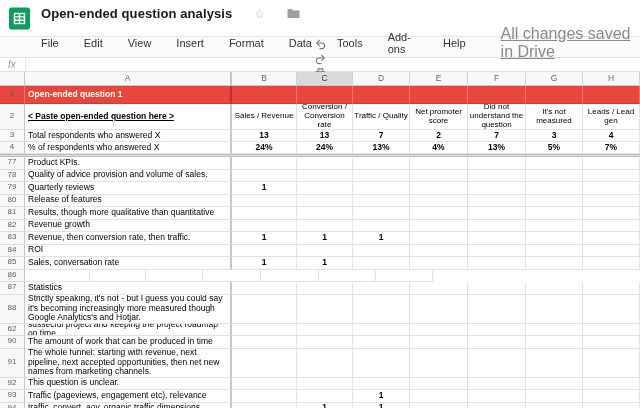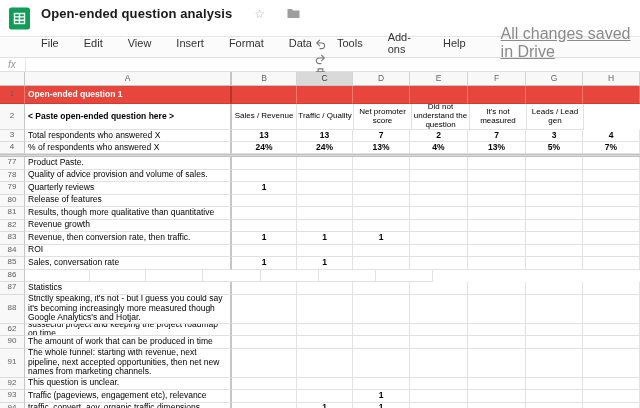--- a/index.html
+++ b/index.html
@@ -54,21 +54,21 @@
   .chead.sel { background:#d9d9d9; color:#3c3c3c; }
   .corner { background:#f8f8f8; border-right:1px solid #c6c6c6; border-bottom:1px solid #c6c6c6; }
   .rhdr { background:#f8f8f8; color:#606060; font-size:8px; justify-content:center;
           border-right:1px solid #c6c6c6; border-bottom:1px solid #dcdcdc; }
   .ca { padding:0 3px; border-right:2px solid #c6c6c6; }
   .cv { justify-content:center; text-align:center; font-weight:bold; }
   .banner  { height:18px; }
   .banner .gcell { background:var(--banner,#e8453c); border-right-color:rgba(255,255,255,.28); border-bottom-color:#cf3b33; }
   .banner .ca { color:#fff; font-weight:bold; border-right-color:rgba(0,0,0,.22); }
   .colheads { height:26px; }
-  .colheads .ca { font-weight:bold; }
+  .colheads .ca { font-weight:bold;text-decoration:underline; }
   .colheads .cv { font-weight:normal; font-size:8px; padding:0 1px; }
   .stats { height:12px; }
   .body { height:12.5px; }
   .body.tall { height:29px; }
   .pane-divider { height:3px; width:640px; background:#dadada; border-top:1px solid #bfbfbf; border-bottom:1px solid #bfbfbf; }
 </style>
 </head>
 <body>
 
 <div id="app" data-name="spreadsheet-app">
@@ -305,20 +305,21 @@
         <div class="gcell cv cw-D" data-name="cell-D1"></div>
         <div class="gcell cv cw-E" data-name="cell-E1"></div>
         <div class="gcell cv cw-F" data-name="cell-F1"></div>
         <div class="gcell cv cw-G" data-name="cell-G1"></div>
         <div class="gcell cv cw-H" data-name="cell-H1"></div>
       </div>
       <div class="grow colheads" data-name="row-2">
         <div class="gcell rhdr cw-hdr" data-name="row-header-2">2</div>
         <div class="gcell ca cw-A" data-name="cell-A2">&lt; Paste open-ended question here &gt;</div>
         <div class="gcell cv cw-B" data-name="cell-B2">Sales / Revenue</div>
+        <div class="gcell cv cw-C" data-name="cell-C2">Conversion / Conversion rate</div>
         <div class="gcell cv cw-D" data-name="cell-D2">Traffic / Quality</div>
         <div class="gcell cv cw-E" data-name="cell-E2">Net promoter score</div>
         <div class="gcell cv cw-F" data-name="cell-F2">Did not understand the question</div>
         <div class="gcell cv cw-G" data-name="cell-G2">It's not measured</div>
         <div class="gcell cv cw-H" data-name="cell-H2">Leads / Lead gen</div>
       </div>
       <div class="grow stats" data-name="row-3">
         <div class="gcell rhdr cw-hdr" data-name="row-header-3">3</div>
         <div class="gcell ca cw-A" data-name="cell-A3">Total respondents who answered X</div>
         <div class="gcell cv cw-B" data-name="cell-B3">13</div>
@@ -336,21 +337,21 @@
         <div class="gcell cv cw-C" data-name="cell-C4">24%</div>
         <div class="gcell cv cw-D" data-name="cell-D4">13%</div>
         <div class="gcell cv cw-E" data-name="cell-E4">4%</div>
         <div class="gcell cv cw-F" data-name="cell-F4">13%</div>
         <div class="gcell cv cw-G" data-name="cell-G4">5%</div>
         <div class="gcell cv cw-H" data-name="cell-H4">7%</div>
       </div>
       <div class="pane-divider" data-name="frozen-pane-divider"></div>
       <div class="grow body" data-name="row-77">
         <div class="gcell rhdr cw-hdr" data-name="row-header-77">77</div>
-        <div class="gcell ca cw-A" data-name="cell-A77">Product Paste.</div>
+        <div class="gcell ca cw-A" data-name="cell-A77">Product KPIs.</div>
         <div class="gcell cv cw-B" data-name="cell-B77"></div>
         <div class="gcell cv cw-C" data-name="cell-C77"></div>
         <div class="gcell cv cw-D" data-name="cell-D77"></div>
         <div class="gcell cv cw-E" data-name="cell-E77"></div>
         <div class="gcell cv cw-F" data-name="cell-F77"></div>
         <div class="gcell cv cw-G" data-name="cell-G77"></div>
         <div class="gcell cv cw-H" data-name="cell-H77"></div>
       </div>
       <div class="grow body" data-name="row-78">
         <div class="gcell rhdr cw-hdr" data-name="row-header-78">78</div>

